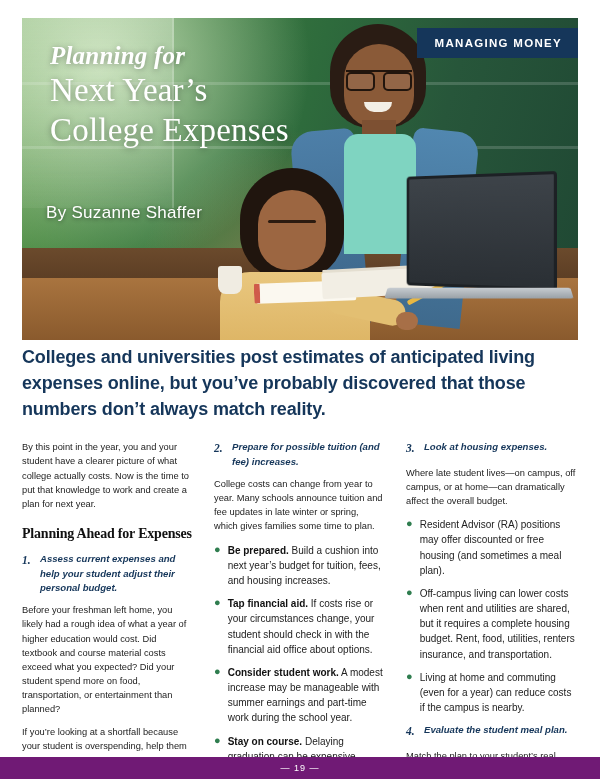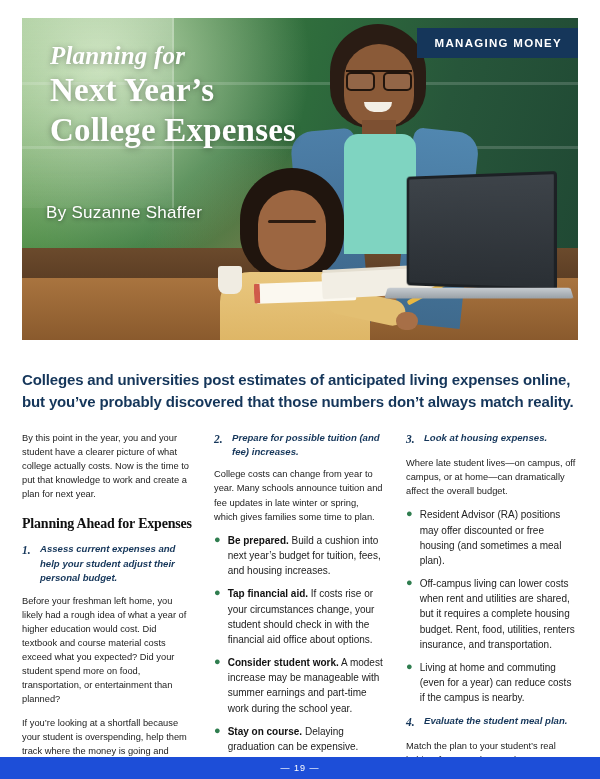--- a/index.html
+++ b/index.html
@@ -267,41 +267,41 @@
     font-family: "Liberation Serif", serif;
     font-style: italic;
     font-weight: bold;
     font-size: 25px;
     line-height: 1.1;
     letter-spacing: 0.2px;
   }
   .headline .l2,
   .headline .l3 {
     font-family: "Liberation Serif", serif;
-    font-weight: bold;
+    font-weight: normal;
     font-size: 33px;
     line-height: 1.22;
     letter-spacing: 0.2px;
   }
   .byline {
     position: absolute;
     left: 24px;
     top: 152px;
     color: #ffffff;
     font-size: 17px;
     letter-spacing: 0.3px;
     text-shadow: 0 1px 4px rgba(0,0,0,0.45);
     margin-top: 33px;
   }
 
   
   .deck {
-    margin-top: 29px;
+    margin-top: 4px;
     width: 556px;
-    font-size: 15px;
+    font-size: 18px;
     line-height: 1.45;
     font-weight: bold;
     color: #15365a;
     letter-spacing: -0.15px;
   }
 
   
   .columns {
     margin-top: 18px;
     display: flex;
@@ -365,21 +365,21 @@
     color: #111;
   }
 
   
   .footer {
     position: absolute;
     left: 0;
     right: 0;
     bottom: 0;
     height: 22px;
-    background: #1d4ed8;
+    background: #701a75;
     color: #ffffff;
     font-size: 9px;
     display: flex;
     align-items: center;
     justify-content: center;
     letter-spacing: 1px;
   }
 </style>
 </head>
 <body>

